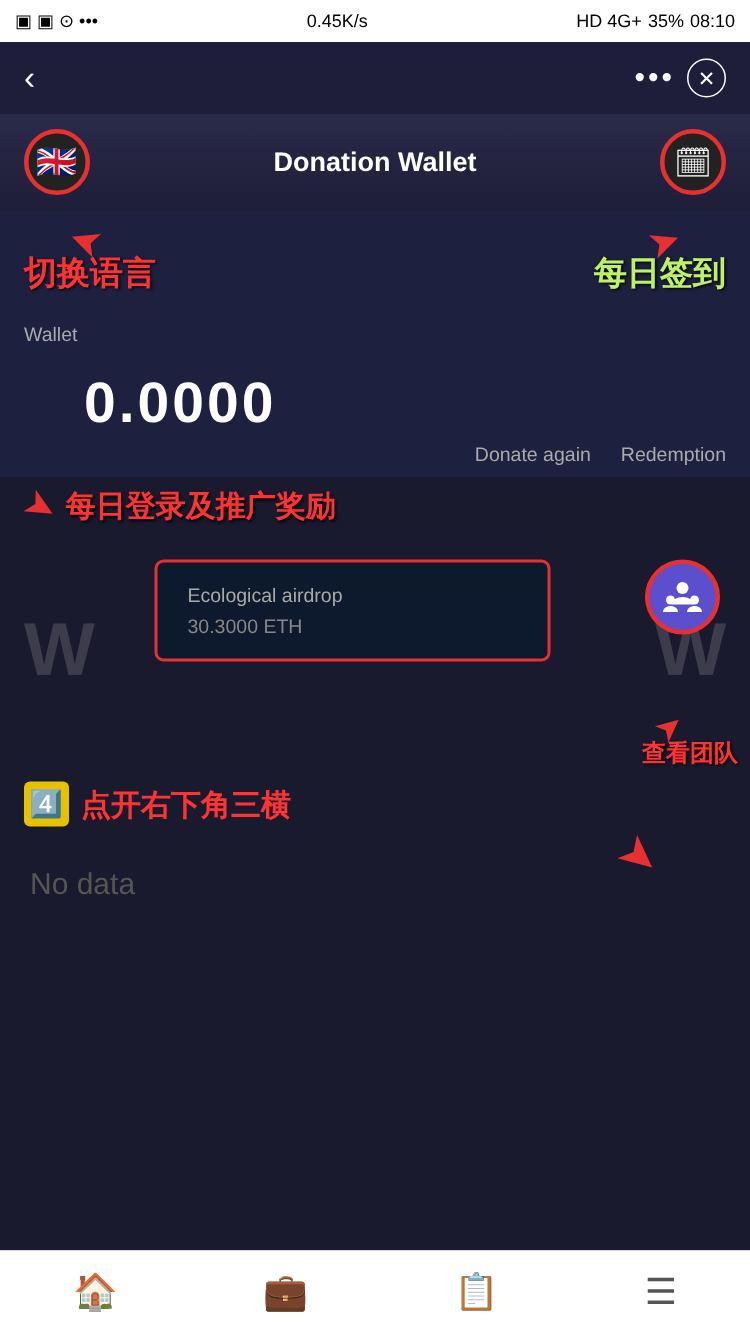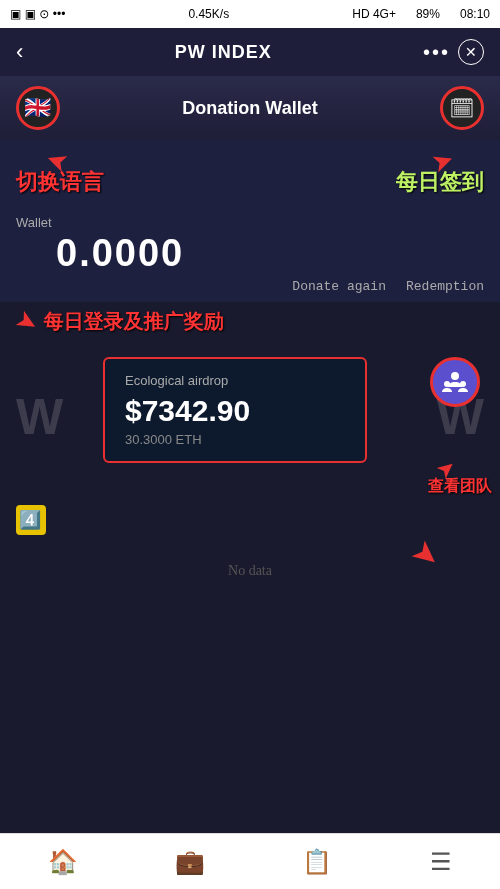--- a/index.html
+++ b/index.html
@@ -17,21 +17,21 @@
       background: #fff;
       display: flex;
       justify-content: space-between;
       align-items: center;
       padding: 4px 10px;
       font-size: 12px;
       color: #000;
       height: 28px;
     }
     .status-left { display: flex; align-items: center; gap: 4px; }
-    .status-right { display: flex; align-items: center; gap: 20px; }
+    .status-right { display: flex; align-items: center; gap: 4px; }
     .status-center { font-size: 12px; }
 
     
     .nav-bar {
       background: #1e1e3a;
       display: flex;
       align-items: center;
       justify-content: space-between;
       padding: 8px 16px;
       height: 48px;
@@ -149,35 +149,34 @@
 
     
     .wallet-section {
       background: #1e2040;
       padding: 12px 16px 8px;
       position: relative;
     }
     .wallet-label {
       color: #aaa;
       font-size: 13px;
-      margin-bottom: 2px;
+      margin-bottom: 18px;
     }
     .wallet-balance {
       color: #fff;
       font-size: 38px;
       font-weight: bold;
       letter-spacing: 2px;
       margin-left: 40px;
     }
     .wallet-actions {
       display: flex;
       justify-content: flex-end;
       gap: 20px;
       margin-top: 4px;
-      font-family: Liberation Mono, monospace;
     }
     .wallet-action-btn {
       color: #aaa;
       font-size: 13px;
       cursor: pointer;
     }
 
     
     .airdrop-section {
       background: #1a1a2e;
@@ -273,25 +272,23 @@
       height: 30px;
       border-radius: 4px;
       display: flex;
       align-items: center;
       justify-content: center;
     }
 
     
     .no-data-section {
       background: #1a1a2e;
-      text-align: center;
       padding: 20px;
       color: #555;
-      font-size: 14px;
-      font-family: Liberation Serif, serif;
+      font-size: 20px;
     }
 
     
     .bottom-nav {
       position: fixed;
       bottom: 0;
       left: 0;
       width: 500px;
       background: #fff;
       display: flex;
@@ -316,28 +313,27 @@
 </head>
 <body>
 
 <div class="status-bar">
   <div class="status-left">
     <span>▣ ▣ ⊙ •••</span>
   </div>
   <div class="status-center">0.45K/s</div>
   <div class="status-right">
     <span>HD 4G+</span>
-    <span>89%</span>
+    <span>35%</span>
     <span>08:10</span>
   </div>
 </div>
 
 <div class="nav-bar">
   <div class="nav-back">‹</div>
-  <div class="nav-title">PW INDEX</div>
   <div class="nav-actions">
     <div class="nav-dots">•••</div>
     <div class="nav-close">✕</div>
   </div>
 </div>
 
 <div class="main-content">
 
   <div style="position:relative; background: linear-gradient(180deg,#252545 0%,#1e1e38 100%);">
     <div class="donation-header">
@@ -382,21 +378,20 @@
       <span style="color:#ff3333; font-size:20px; font-weight:bold; text-shadow:1px 1px 2px #000;">每日登录及推广奖励</span>
     </div>
   </div>
 
   <div class="airdrop-section">
 
     <div class="pw-logo-left">W</div>
 
     <div class="airdrop-card">
       <div class="airdrop-title">Ecological airdrop</div>
-      <div class="airdrop-amount">$7342.90</div>
       <div class="airdrop-eth">30.3000 ETH</div>
     </div>
 
     <div class="pw-logo-right">W</div>
 
     <div class="team-btn">
       <svg width="28" height="28" viewBox="0 0 28 28" fill="white">
         <circle cx="14" cy="8" r="4"></circle>
         <circle cx="6" cy="16" r="3"></circle>
         <circle cx="22" cy="16" r="3"></circle>
@@ -407,20 +402,21 @@
     </div>
 
     <div style="position:absolute; right:45px; bottom:15px; color:#e83030; font-size:22px; transform:rotate(-40deg);">➤</div>
 
     <div style="position:absolute; right:8px; bottom:0px; color:#ff3333; font-size:16px; font-weight:bold; text-shadow:1px 1px 2px #000;">查看团队</div>
   </div>
 
   <div class="bottom-annotation-section">
     <div class="annotation-bottom">
       <div class="num-badge">4️⃣</div>
+      <span style="color:#ff3333; font-size:20px; font-weight:bold;">点开右下角三横</span>
     </div>
 
     <div style="position:absolute; right:60px; bottom:-30px; color:#e83030; font-size:32px; transform:rotate(40deg);">➤</div>
   </div>
 
   <div class="no-data-section">
     <span>No data</span>
   </div>
 
   <div class="nav-spacer"></div>

